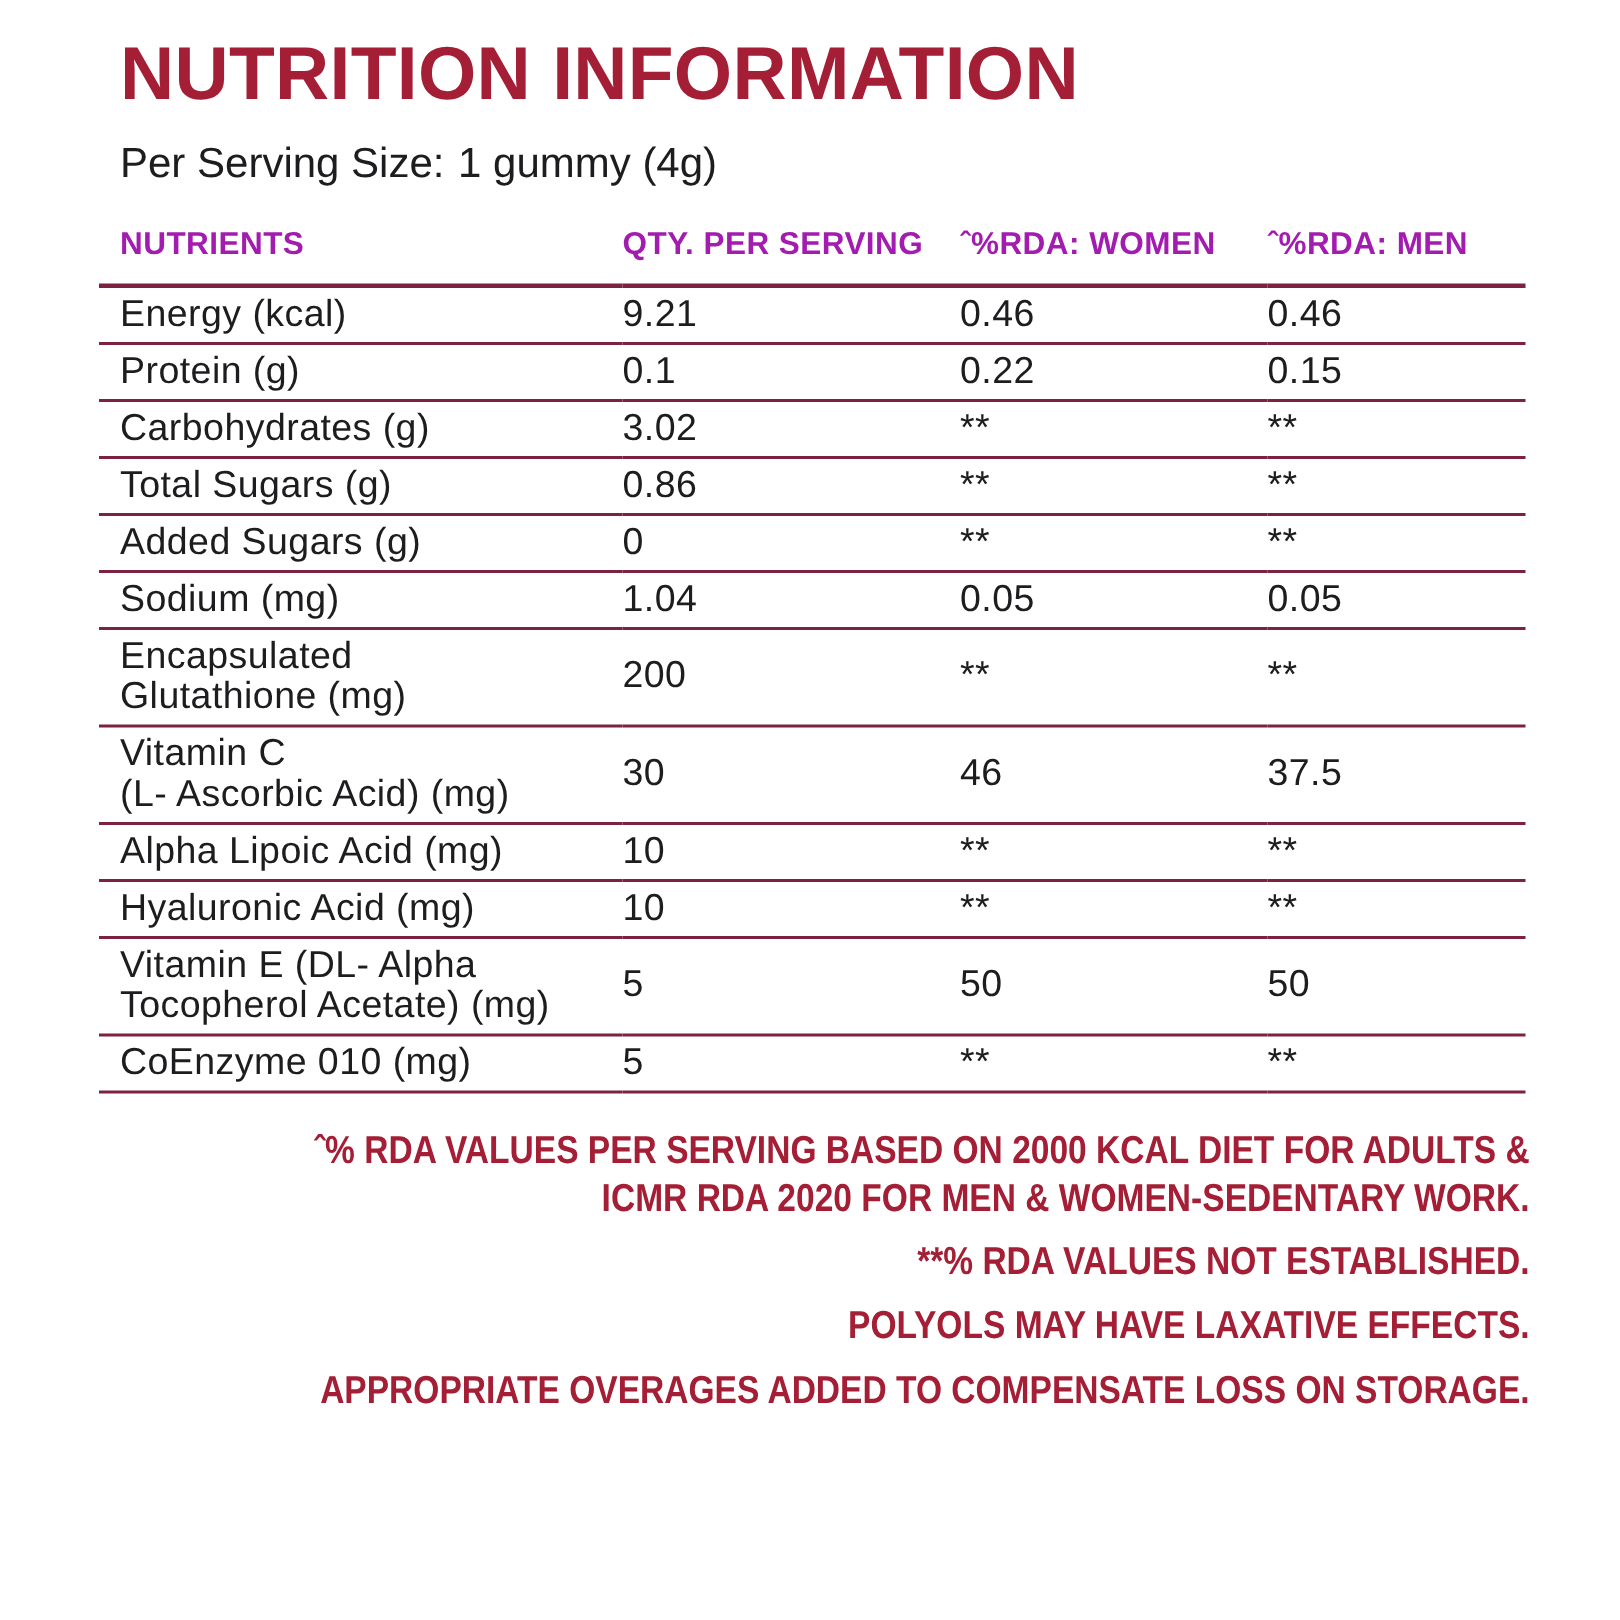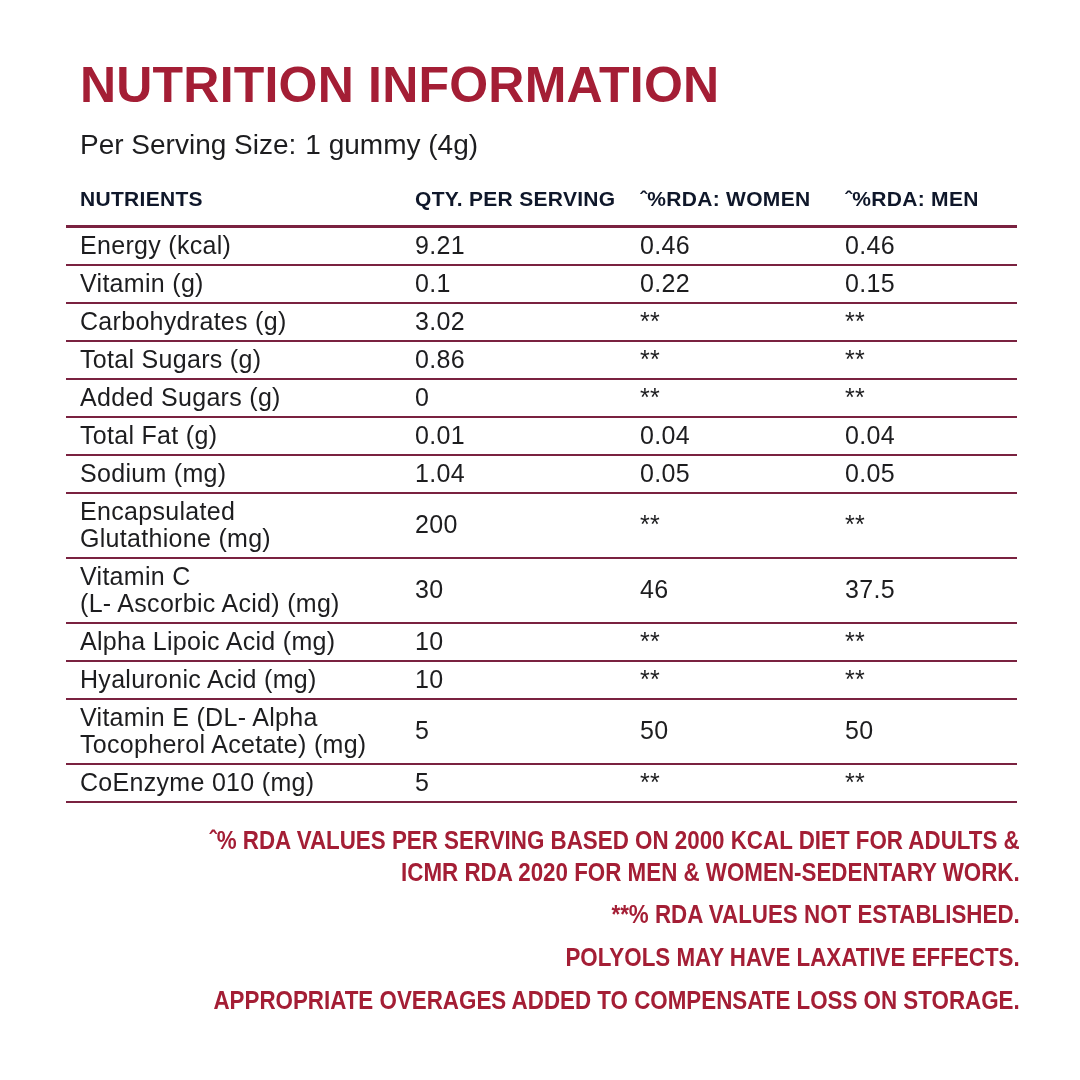--- a/index.html
+++ b/index.html
@@ -7,21 +7,21 @@
     --line:#7A2240;
     --ink:#1d1d1f;
   }
   *{box-sizing:border-box;}
   html,body{margin:0;padding:0;}
   body{
     width:1080px;height:1080px;background:#ffffff;
     font-family:"Liberation Sans",sans-serif;color:var(--ink);
     overflow:hidden;
   }
-  .page{padding:24px 58px 0 80px;margin-top:36px;}
+  .page{padding:24px 58px 0 80px;}
 
   .title{
     margin:0;
     color:var(--red);
     font-size:50px;
     font-weight:800;
     letter-spacing:0.2px;
     line-height:1.0;
   }
   .serving{
@@ -43,21 +43,21 @@
   col.c3{width:205px;}
   col.c4{width:172px;}
 
   th{
     text-align:left;
     font-size:21px;
     font-weight:bold;
     letter-spacing:0.3px;
     padding:0 0 14px 0;
     border-bottom:3px solid var(--line);
-    color:#0f172a;
+    color:#a21caf;
   }
   th.c1{padding-left:14px;}
 
   td{
     font-size:25px;
     letter-spacing:0.3px;
     padding:4px 0 5px 0;
     border-bottom:2px solid var(--line);
     line-height:27px;
     vertical-align:middle;
@@ -107,21 +107,21 @@
       </tr>
     </thead>
     <tbody>
       <tr>
         <td class="c1">Energy (kcal)</td>
         <td>9.21</td>
         <td>0.46</td>
         <td>0.46</td>
       </tr>
       <tr>
-        <td class="c1">Vitamin (g)</td>
+        <td class="c1">Protein (g)</td>
         <td>0.1</td>
         <td>0.22</td>
         <td>0.15</td>
       </tr>
       <tr>
         <td class="c1">Carbohydrates (g)</td>
         <td>3.02</td>
         <td>**</td>
         <td>**</td>
       </tr>
@@ -129,26 +129,20 @@
         <td class="c1">Total Sugars (g)</td>
         <td>0.86</td>
         <td>**</td>
         <td>**</td>
       </tr>
       <tr>
         <td class="c1">Added Sugars (g)</td>
         <td>0</td>
         <td>**</td>
         <td>**</td>
-      </tr>
-      <tr>
-        <td class="c1">Total Fat (g)</td>
-        <td>0.01</td>
-        <td>0.04</td>
-        <td>0.04</td>
       </tr>
       <tr>
         <td class="c1">Sodium (mg)</td>
         <td>1.04</td>
         <td>0.05</td>
         <td>0.05</td>
       </tr>
       <tr>
         <td class="c1">Encapsulated
 Glutathione (mg)</td>

